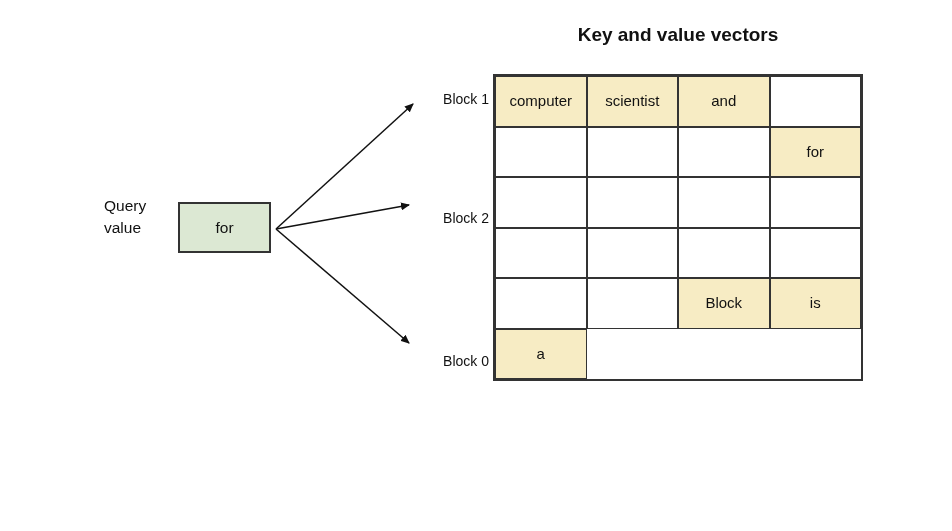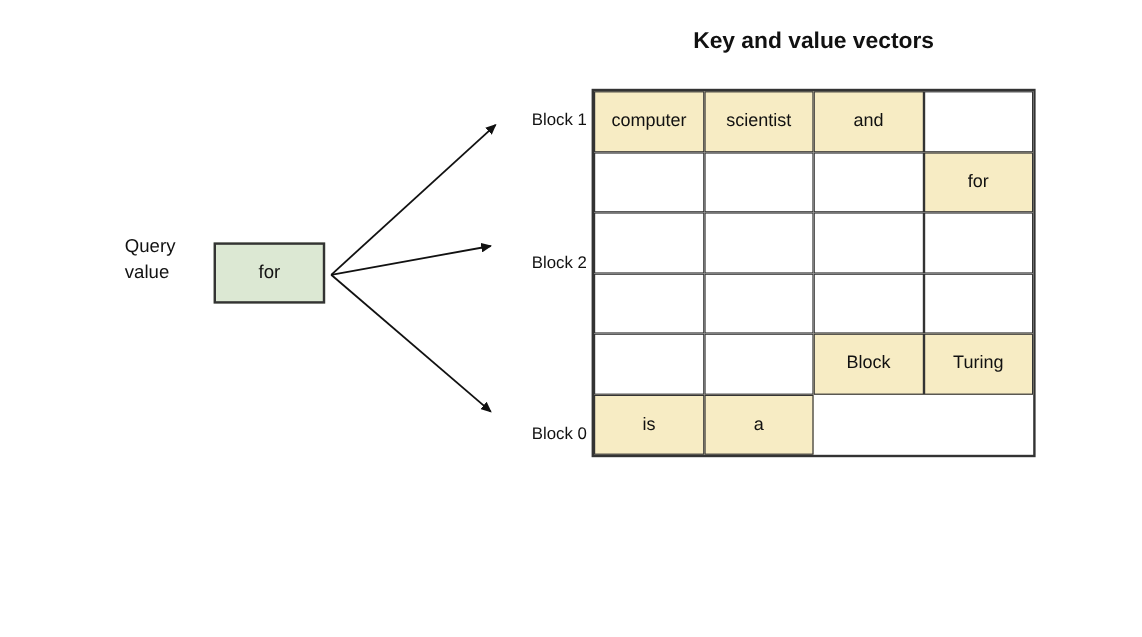--- a/index.html
+++ b/index.html
@@ -135,18 +135,17 @@
     <div class="cell"></div>
     <div class="cell"></div>
     <div class="cell"></div>
 
     <div class="cell"></div>
     <div class="cell"></div>
     <div class="cell"></div>
     <div class="cell"></div>
 
     <div class="cell hl">Block</div>
-    <div class="cell hl">Turing</div>
     <div class="cell hl">is</div>
     <div class="cell hl">a</div>
   </div>
 
 </div>
 
 </body></html>

